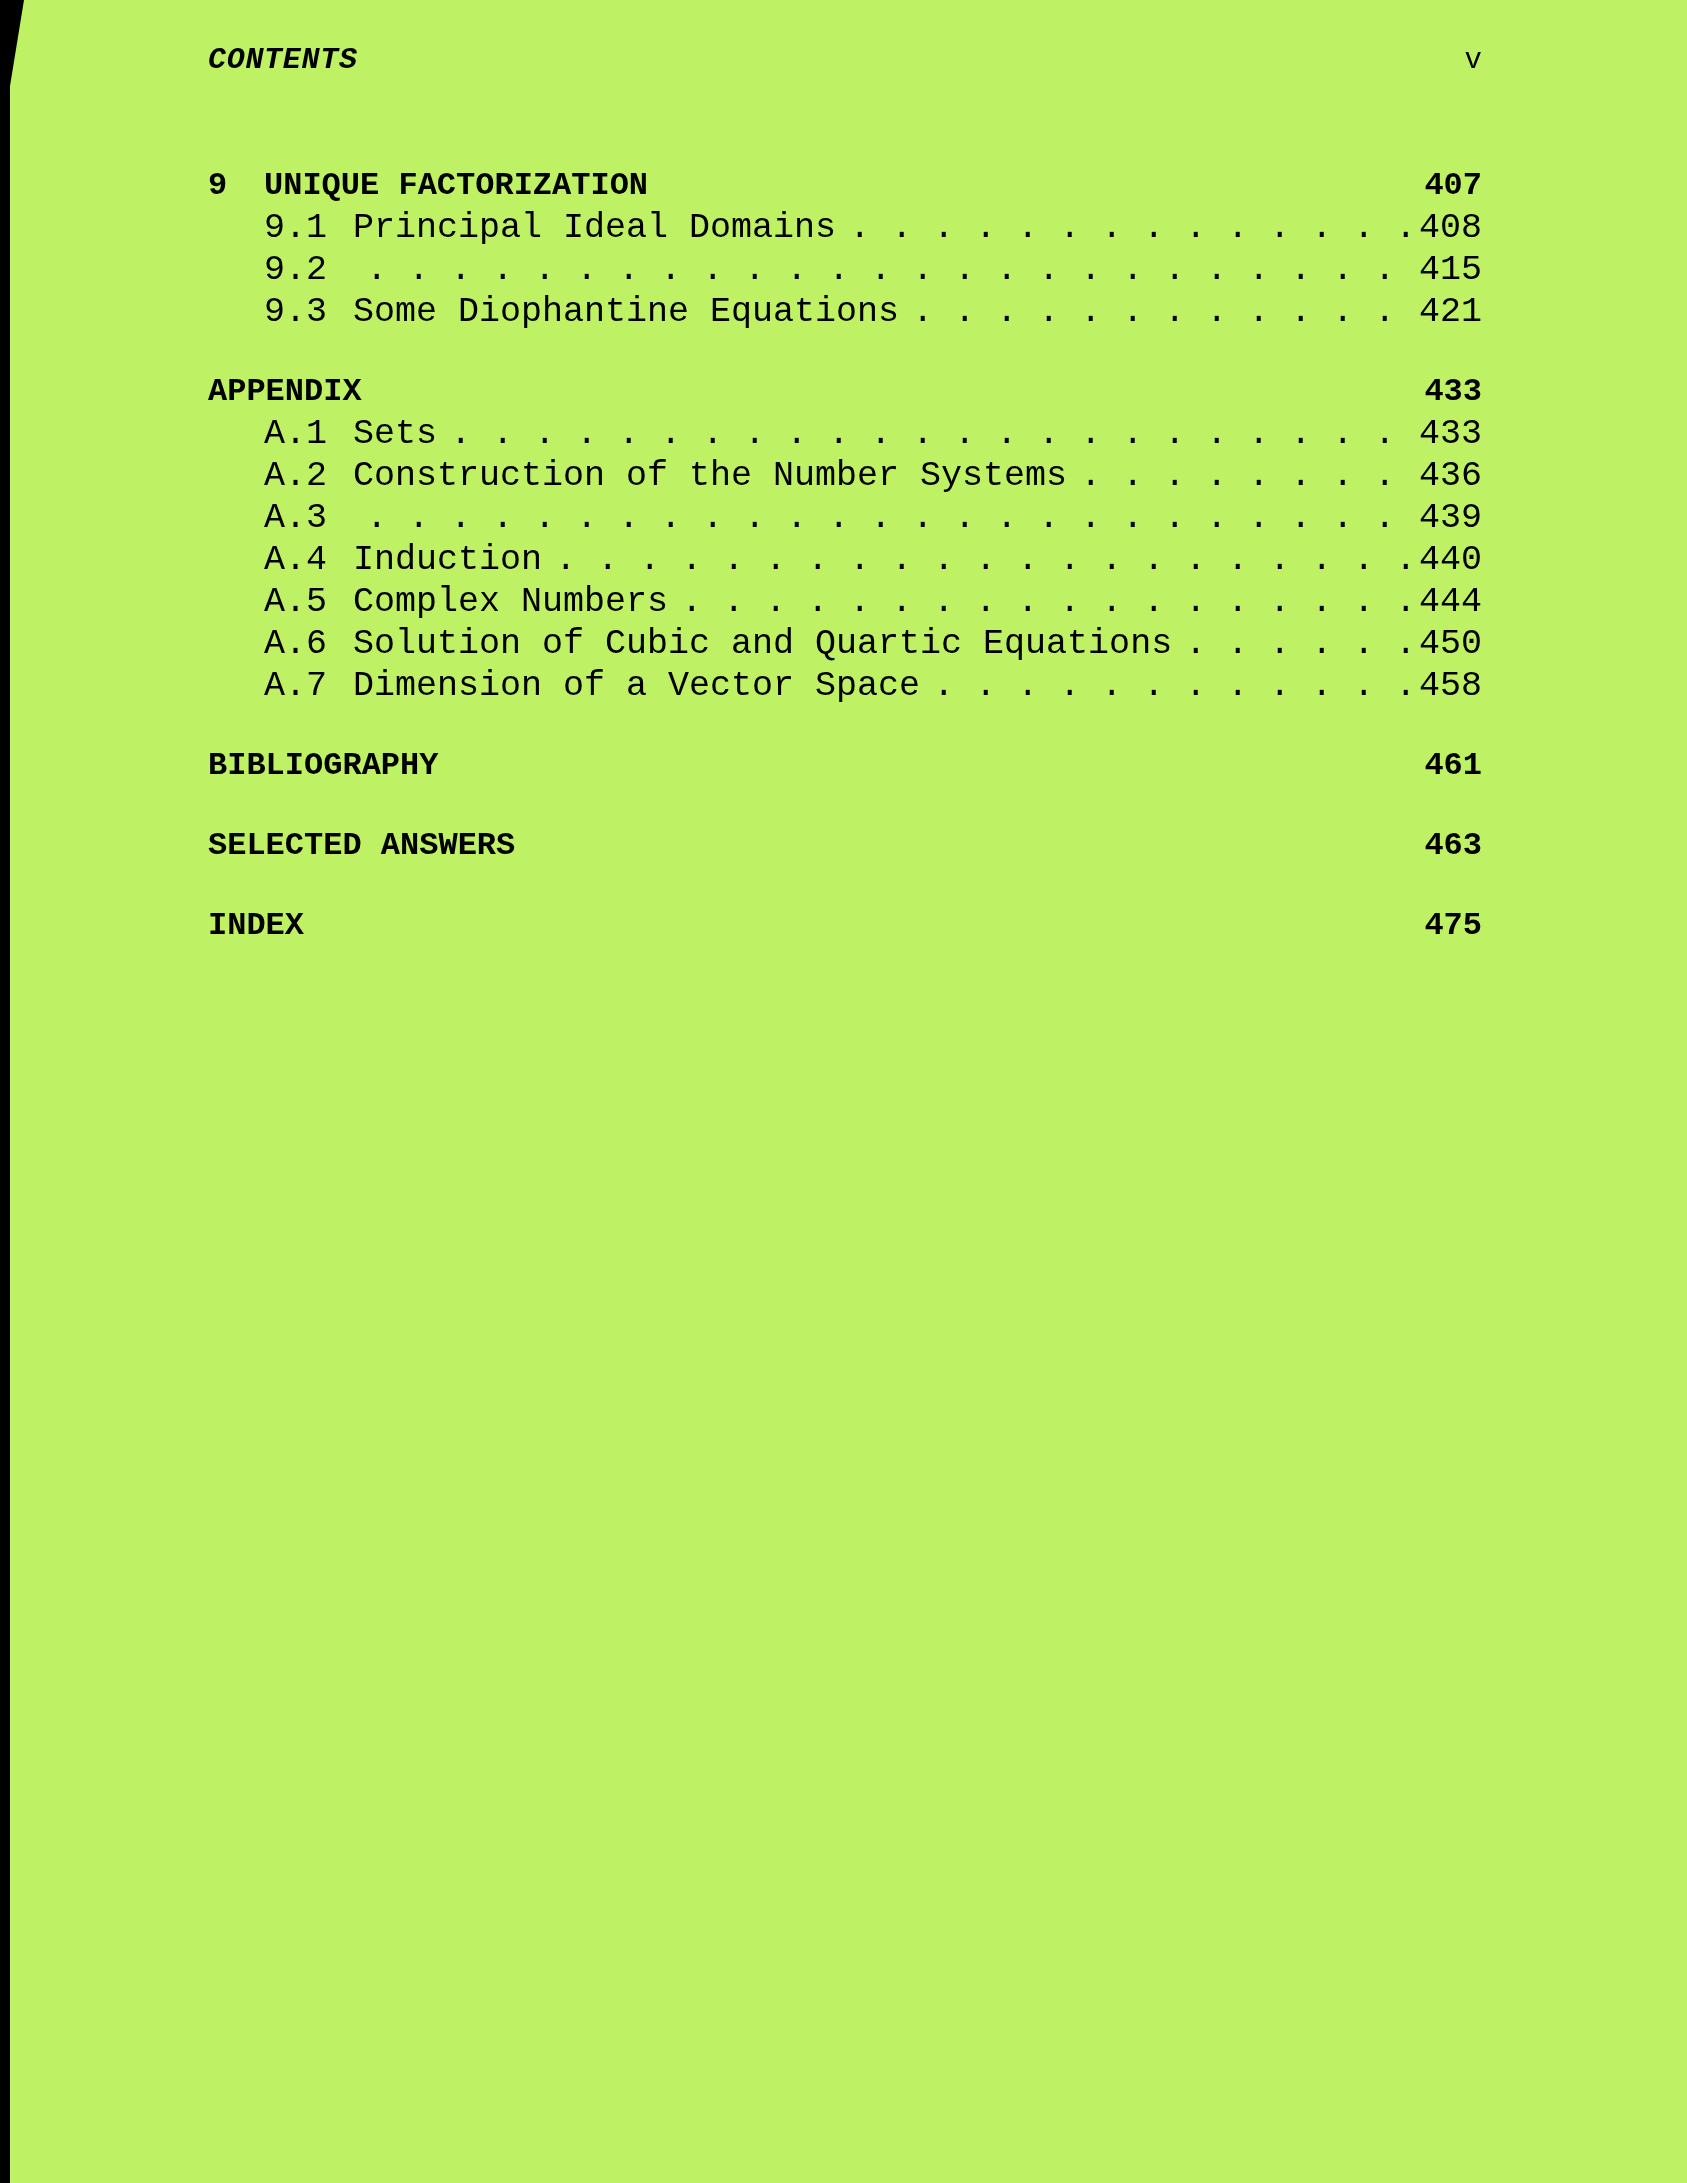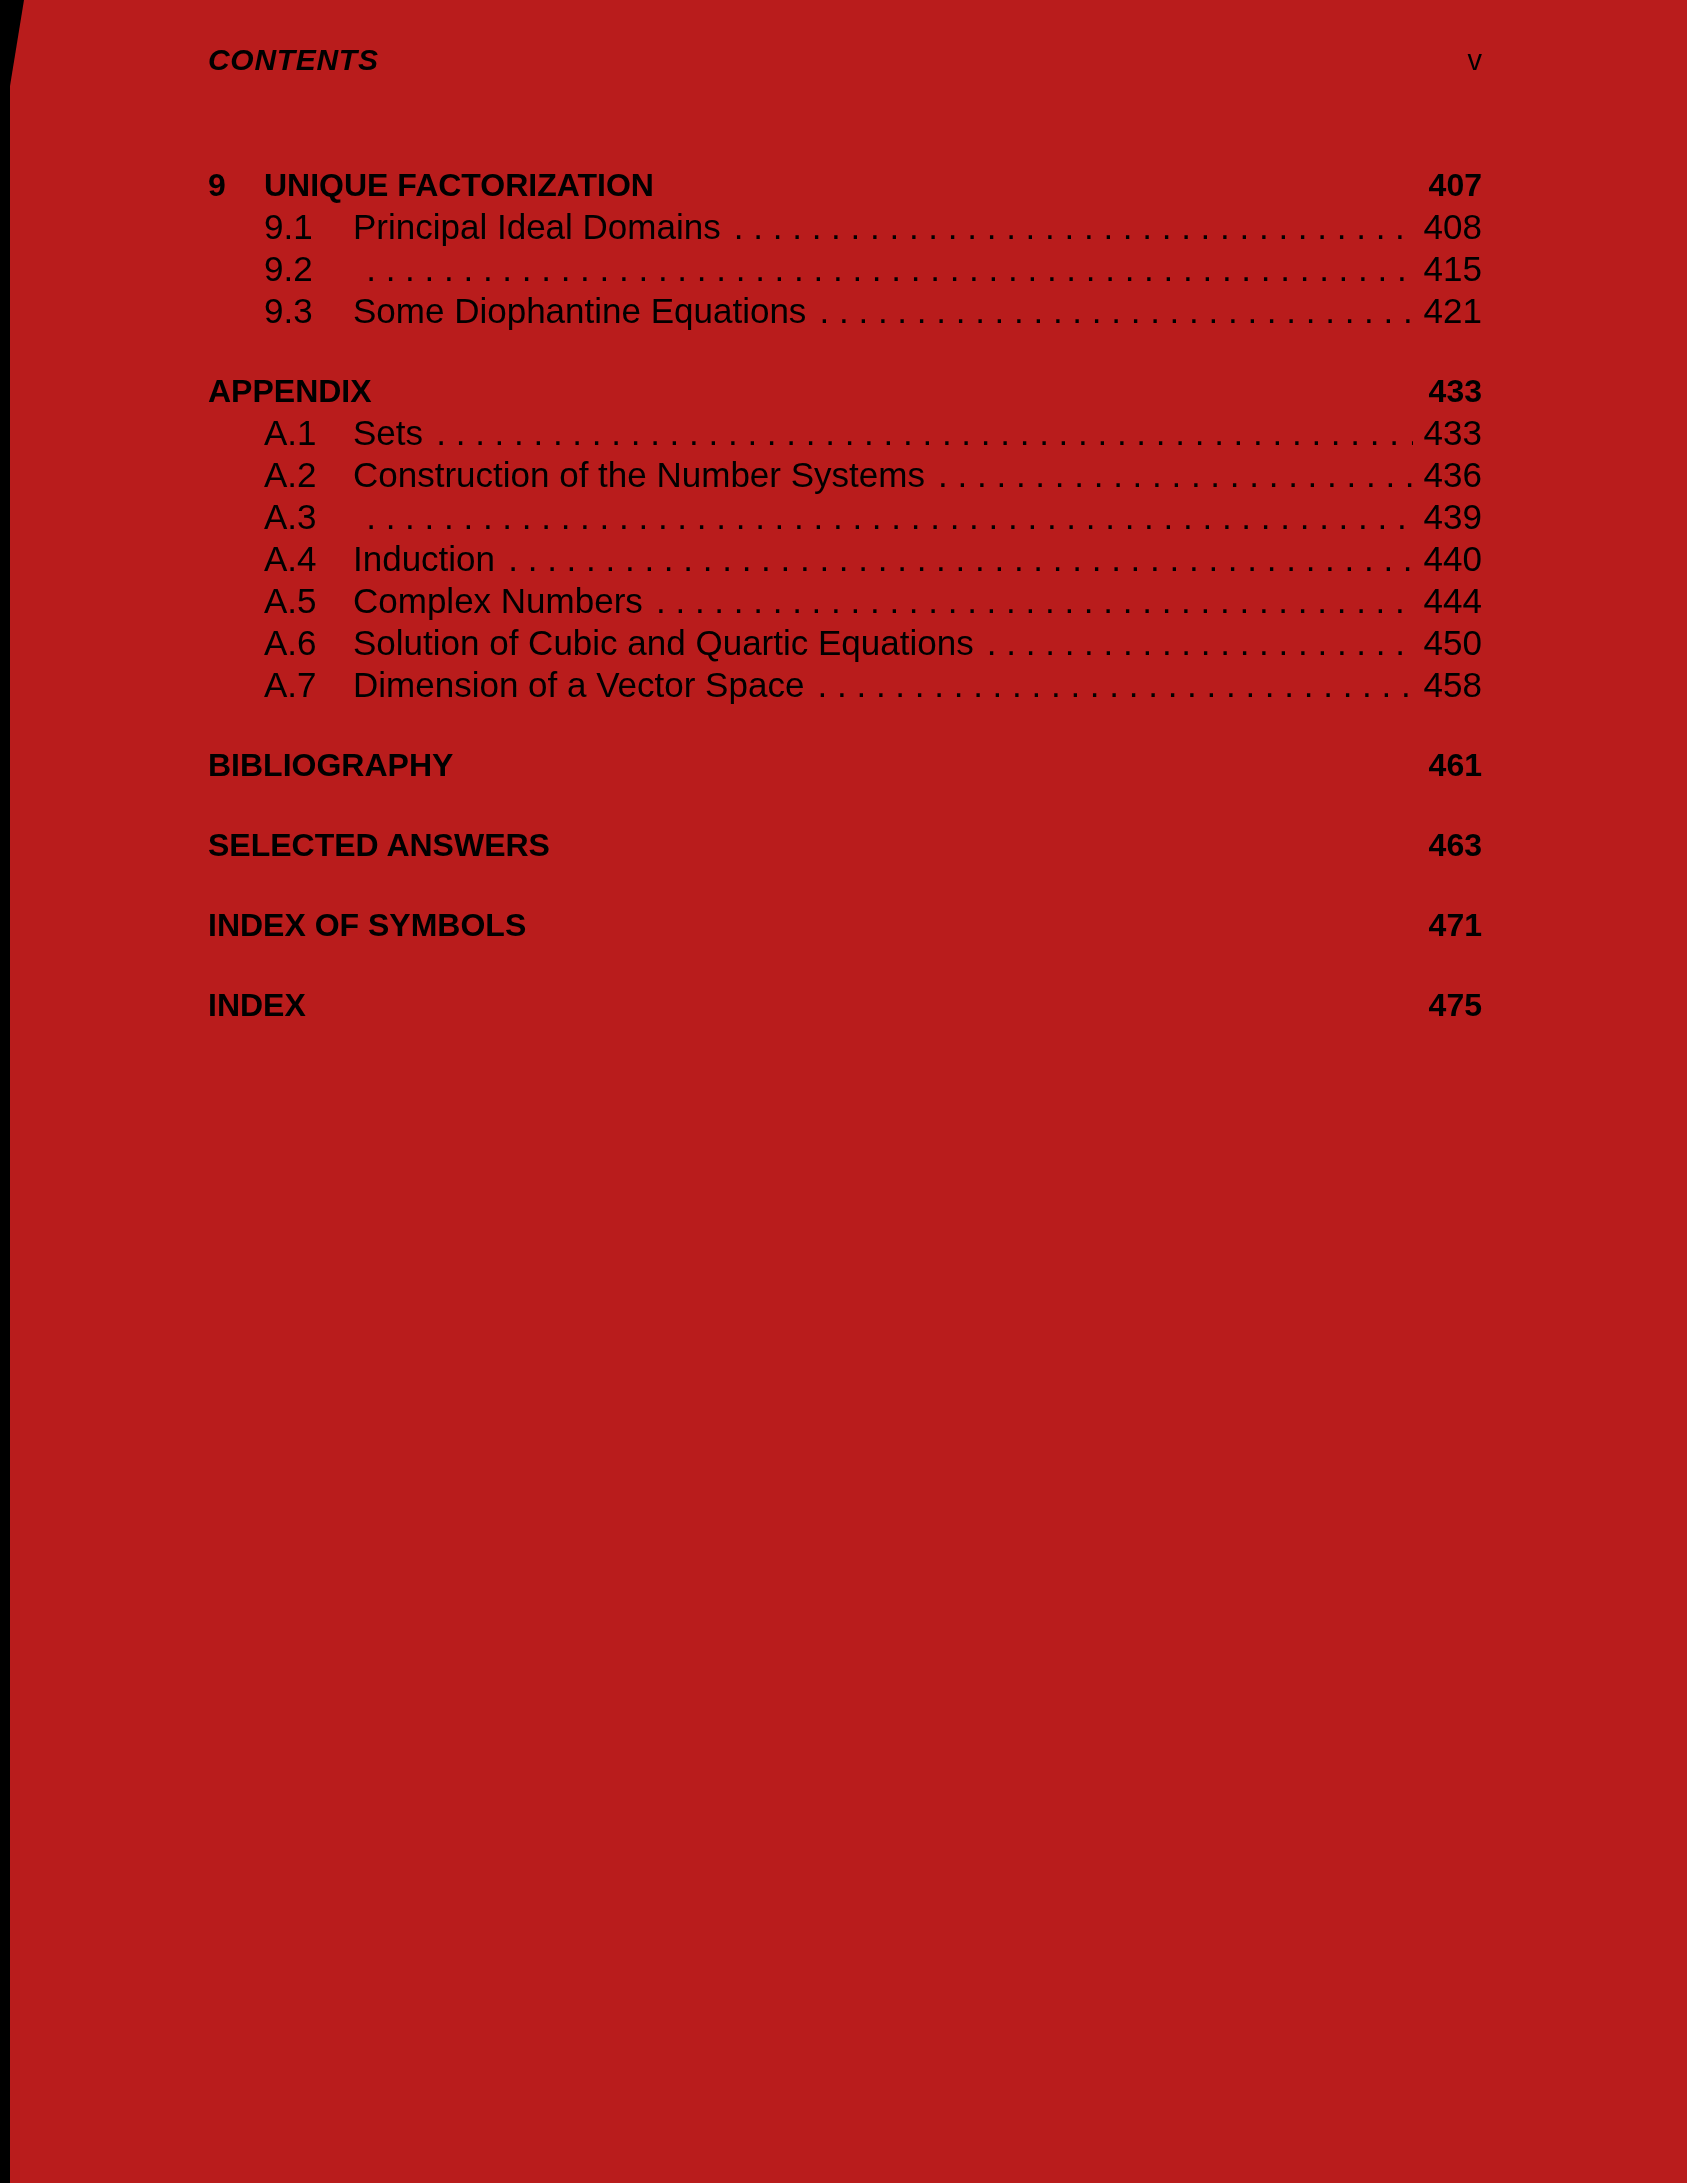--- a/index.html
+++ b/index.html
@@ -4,23 +4,23 @@
 <style>
   html, body {
     margin: 0;
     padding: 0;
     background: #ffffff;
   }
   .page {
     position: relative;
     width: 1687px;
     height: 2183px;
-    background: #b91c1c;
+    background: #bef264;
     color: #000000;
-    font-family: Liberation Sans, sans-serif;
+    font-family: Liberation Mono, monospace;
     overflow: hidden;
   }
   
   .scan-bar {
     position: absolute;
     left: 0; top: 0;
     width: 10px; height: 2183px;
     background: #000;
   }
   .scan-wedge {
@@ -207,24 +207,20 @@
 
       <div class="heading-row">
         <span>BIBLIOGRAPHY</span>
         <span>461</span>
       </div>
       <div class="heading-row">
         <span>SELECTED ANSWERS</span>
         <span>463</span>
       </div>
       <div class="heading-row">
-        <span>INDEX OF SYMBOLS</span>
-        <span>471</span>
-      </div>
-      <div class="heading-row">
         <span>INDEX</span>
         <span>475</span>
       </div>
 
     </div>
   </div>
 </div>
 
 
 </body></html>

